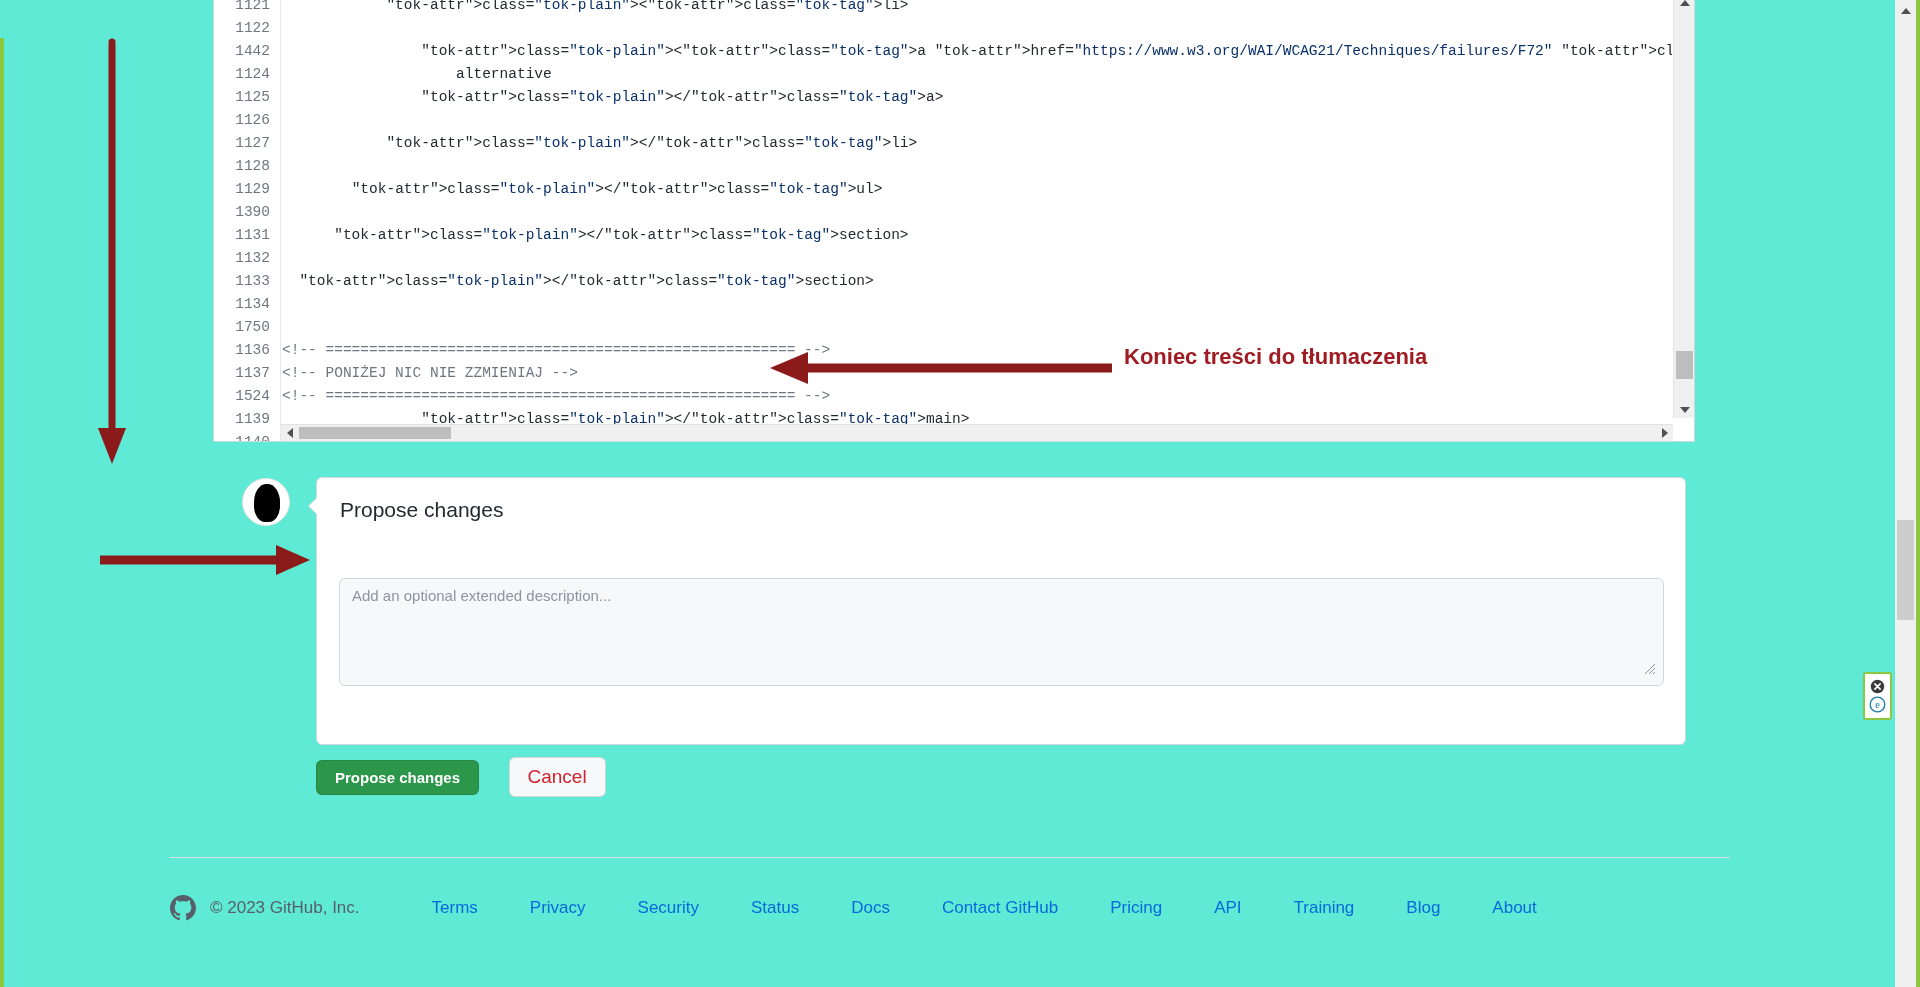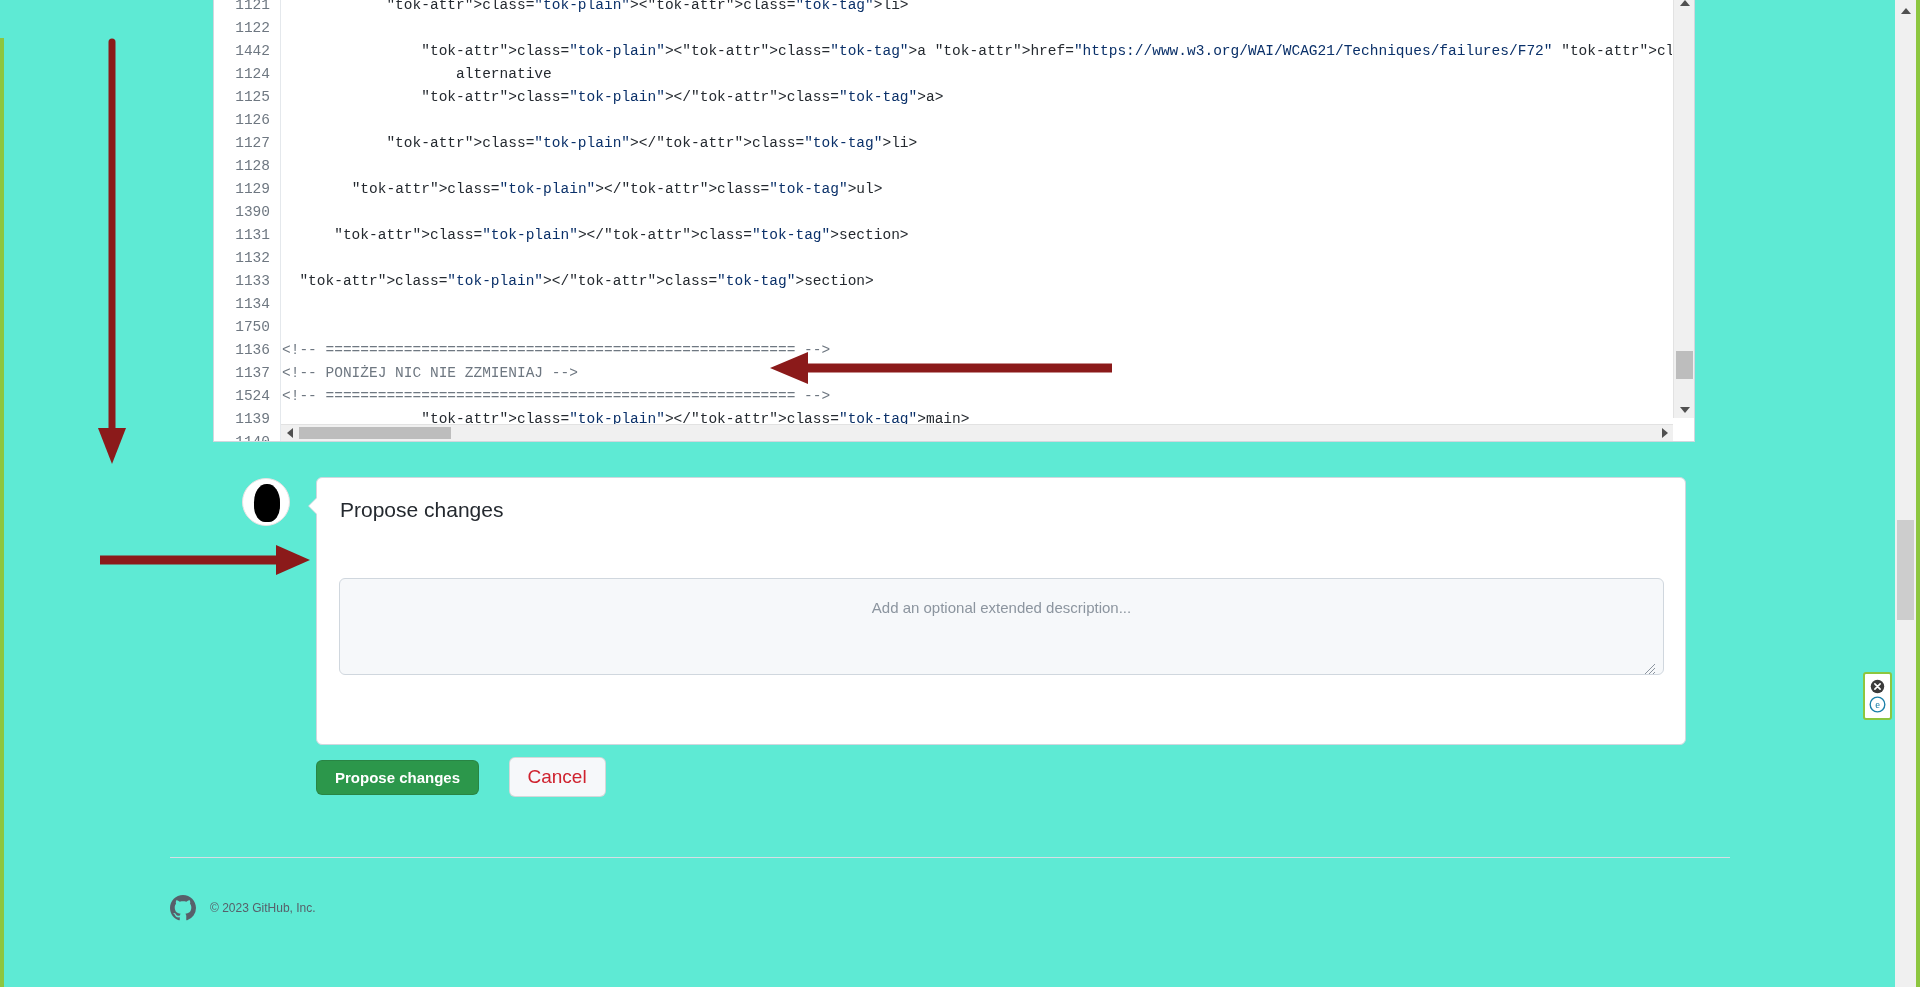--- a/index.html
+++ b/index.html
@@ -222,31 +222,30 @@
     font-size: 15px;
     color: #24292f;
     padding: 0 12px;
     background: #ffffff;
     font-family: "Liberation Sans", sans-serif;
     outline: none;
   }
   .desc-textarea {
     position: absolute;
     left: 22px; top: 100px;
-    width: 1325px; height: 97px;
+    width: 1325px; height: 108px;
     border: 1px solid #d0d7de;
     border-radius: 6px;
     background: #f6f8fa;
     font-size: 15px;
     color: #24292f;
-    padding: 20px 12px;
+    padding: 8px 12px;
     font-family: "Liberation Sans", sans-serif;
     resize: none;
     outline: none;
-    text-align: center;
   }
   .desc-textarea::placeholder { color: #8c959f; }
   .resize-grip {
     position: absolute;
     left: 1327px; top: 185px;
     width: 12px; height: 12px;
   }
 
   .btn-row {
     position: absolute;
@@ -283,21 +282,21 @@
     left: 170px; top: 857px;
     width: 1560px; height: 1px;
     background: #d8dee4;
   }
   .footer {
     position: absolute;
     left: 170px; top: 895px;
     width: 1560px;
     display: flex;
     align-items: center;
-    font-size: 12px;
+    font-size: 17px;
   }
   .gh-mark { margin-right: 14px; display:flex; align-items:center; }
   .copyright { color: #57606a; margin-right: 72px; white-space: nowrap; }
   .footer-links { display: flex; gap: 0; }
   .footer-links a {
     color: #0969da;
     text-decoration: none;
     margin-right: 52px;
     white-space: nowrap;
   }
@@ -400,20 +399,21 @@
   <svg class="annot-arrow" style="left:96px; top:540px;" width="220" height="40">
     <line x1="4" y1="20" x2="185" y2="20" stroke="#8B1A1A" stroke-width="9" stroke-linecap="butt"></line>
     <polygon points="180,5 180,35 214,20" fill="#8B1A1A"></polygon>
   </svg>
 
   <svg class="annot-arrow" style="left:760px; top:348px;" width="360" height="40">
     <line x1="44" y1="20" x2="352" y2="20" stroke="#8B1A1A" stroke-width="9" stroke-linecap="butt"></line>
     <polygon points="48,4 48,36 10,20" fill="#8B1A1A"></polygon>
   </svg>
 
+  <div class="annot-label" style="left:1124px; top:344px;">Koniec treści do tłumaczenia</div>
 
   <div class="propose-wrap">
     <div class="avatar">
       <div class="avatar-head"></div>
     </div>
 
     <div class="comment-box">
       <div class="comment-arrow-outer"></div>
       <div class="comment-arrow-inner"></div>
 
@@ -440,20 +440,33 @@
         <path d="M8 0C3.58 0 0 3.58 0 8c0 3.54 2.29 6.53 5.47 7.59.4.07.55-.17.55-.38
           0-.19-.01-.82-.01-1.49-2.01.37-2.53-.49-2.69-.94-.09-.23-.48-.94-.82-1.13-.28-.15-.68-.52-.01-.53.63-.01
           1.08.58 1.23.82.72 1.21 1.87.87 2.33.66.07-.52.28-.87.51-1.07-1.78-.2-3.64-.89-3.64-3.95
           0-.87.31-1.59.82-2.15-.08-.2-.36-1.02.08-2.12 0 0 .67-.21 2.2.82.64-.18 1.32-.27
           2-.27s1.36.09 2 .27c1.53-1.04 2.2-.82 2.2-.82.44 1.1.16 1.92.08 2.12.51.56.82
           1.27.82 2.15 0 3.07-1.87 3.75-3.65 3.95.29.25.54.73.54 1.48 0 1.07-.01 1.93-.01
           2.2 0 .21.15.46.55.38A8.012 8.012 0 0 0 16 8c0-4.42-3.58-8-8-8z"></path>
       </svg>
     </span>
     <span class="copyright">© 2023 GitHub, Inc.</span>
+    <span class="footer-links" id="footerlinks">
+        <a href="#">Terms</a>
+        <a href="#">Privacy</a>
+        <a href="#">Security</a>
+        <a href="#">Status</a>
+        <a href="#">Docs</a>
+        <a href="#">Contact GitHub</a>
+        <a href="#">Pricing</a>
+        <a href="#">API</a>
+        <a href="#">Training</a>
+        <a href="#">Blog</a>
+        <a href="#">About</a>
+      </span>
   </div>
 
   <div class="page-scroll">
     <div class="ps-arrow-up">
       <div class="tri-up"></div>
     </div>
     <div class="ps-thumb"></div>
   </div>
 
   <div class="float-widget">

